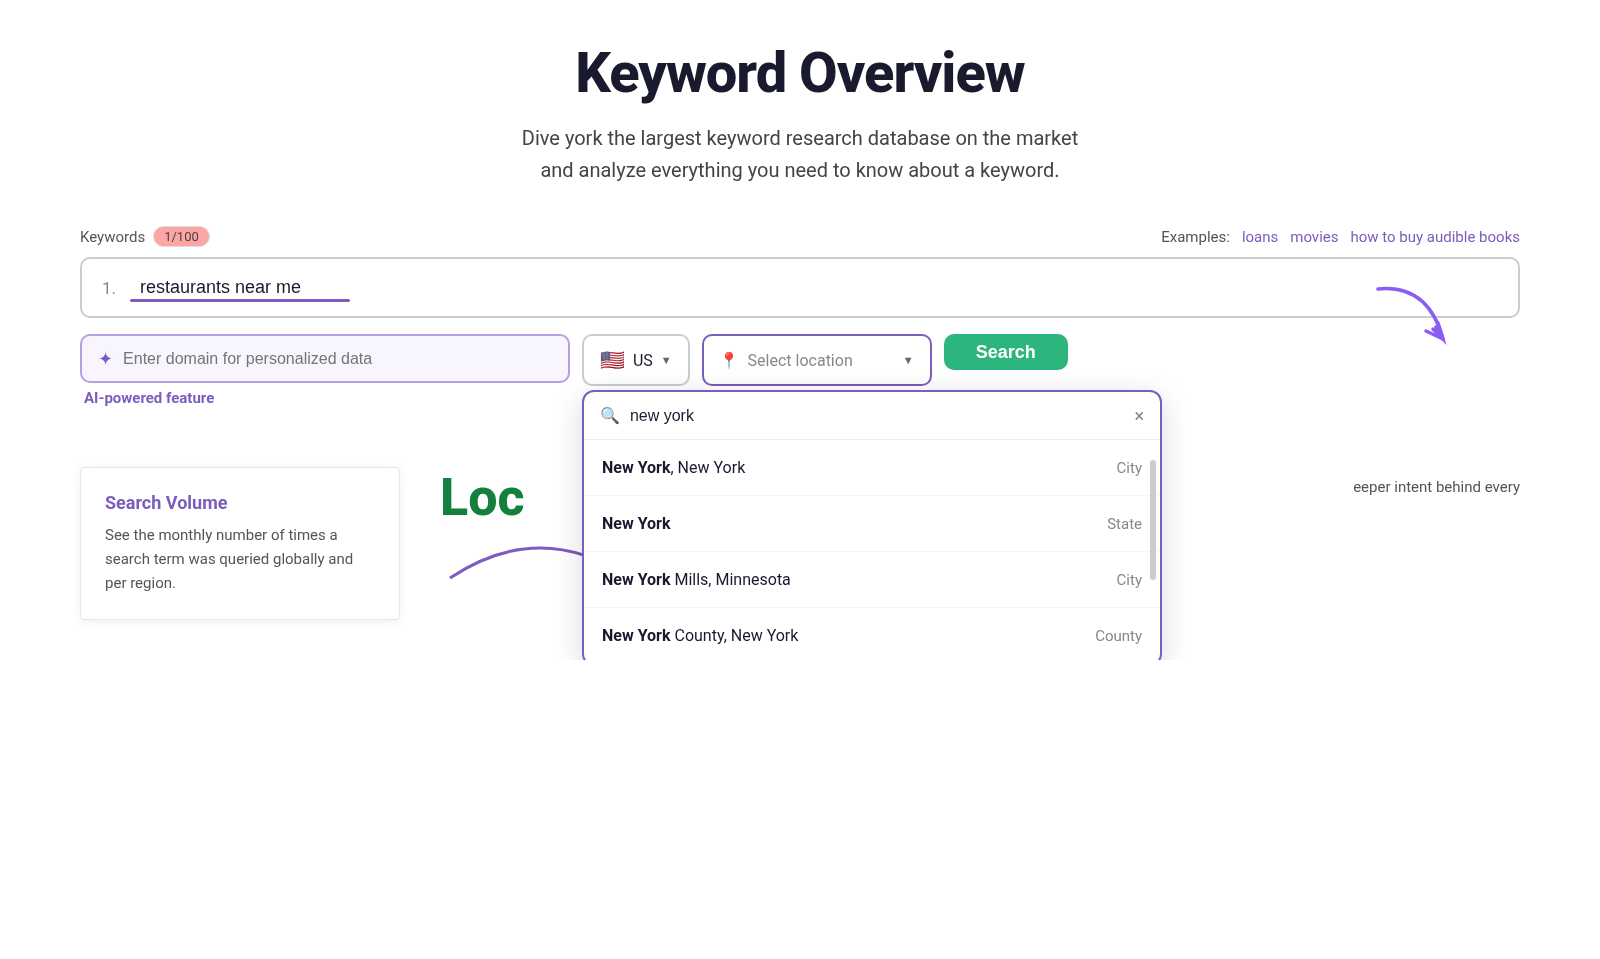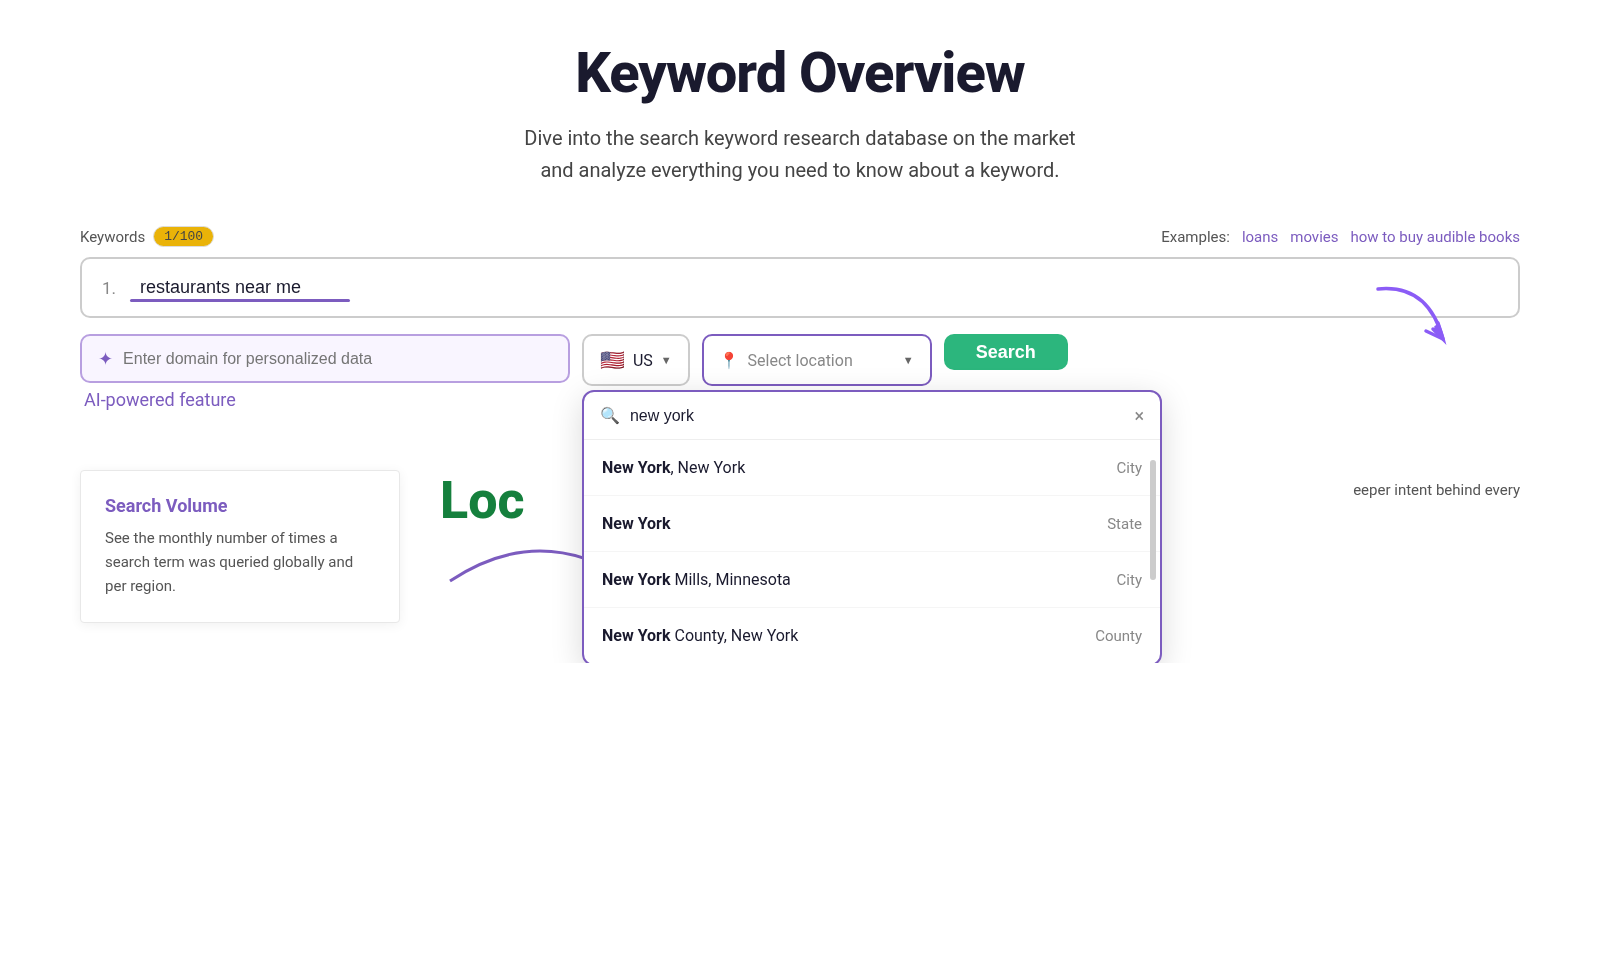--- a/index.html
+++ b/index.html
@@ -48,27 +48,26 @@
 
     .keywords-label {
       font-size: 15px;
       color: #555;
       display: flex;
       align-items: center;
       gap: 8px;
     }
 
     .keywords-badge {
-      background: #eab308;
+      background: #fca5a5;
       border-radius: 20px;
       padding: 2px 10px;
       font-size: 13px;
       color: #444;
       border: 1px solid #ddd;
-      font-family: Liberation Mono, monospace;
     }
 
     .examples-row {
       display: flex;
       align-items: center;
       gap: 12px;
     }
 
     .examples-label {
       font-size: 15px;
@@ -161,23 +160,23 @@
       outline: none;
       background: transparent;
       font-size: 16px;
       color: #888;
       width: 100%;
     }
 
     .ai-label {
       margin-top: 6px;
       margin-left: 4px;
-      font-size: 18px;
+      font-size: 15px;
       color: #7c5cbf;
-      font-weight: 400;
+      font-weight: 700;
     }
 
     .country-selector {
       display: flex;
       align-items: center;
       gap: 8px;
       border: 2px solid #ccc;
       border-radius: 10px;
       padding: 12px 16px;
       background: #fff;
@@ -373,21 +372,21 @@
     }
   </style>
 </head>
 <body>
 
 <div class="page-container">
 
   <div class="hero">
     <h1 class="hero-title">Keyword Overview</h1>
     <p class="hero-subtitle">
-      <span>Dive into the search keyword research database on the market</span><br>
+      <span>Dive york the largest keyword research database on the market</span><br>
       <span>and analyze everything you need to know about a keyword.</span>
     </p>
   </div>
 
   <div class="search-section">
 
     <div class="keywords-row">
       <div class="keywords-label">
         <span>Keywords</span>
         <span class="keywords-badge">1/100</span>

